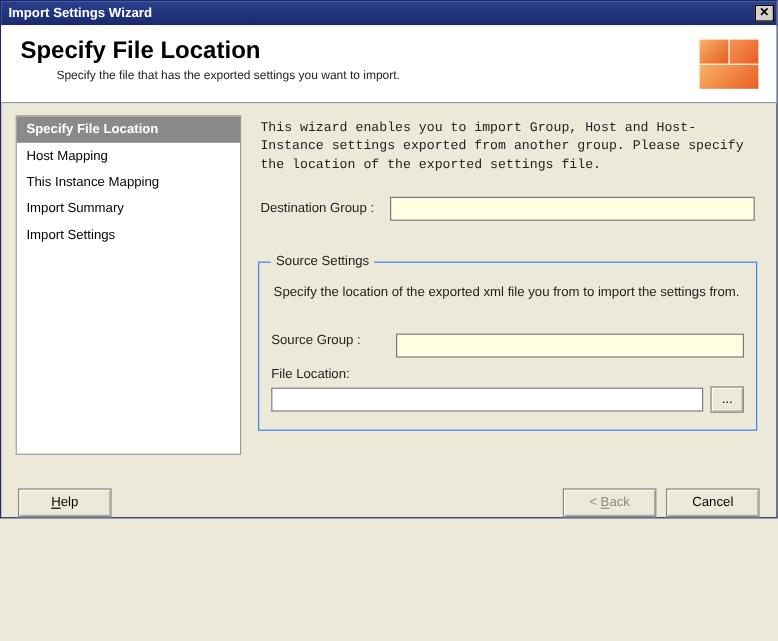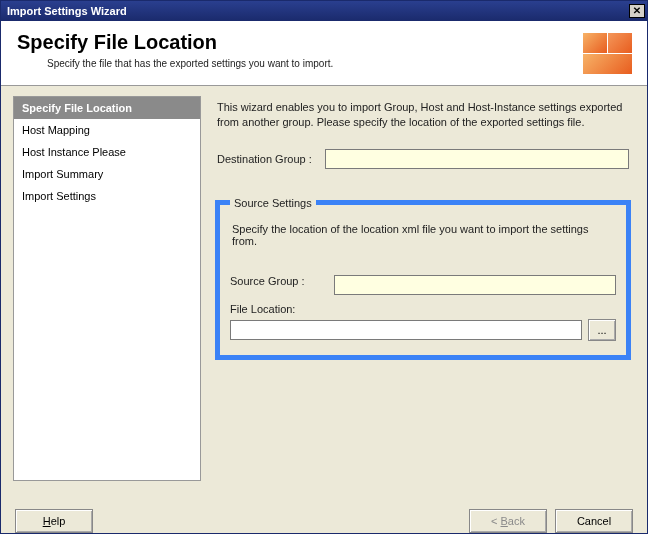--- a/index.html
+++ b/index.html
@@ -5,21 +5,21 @@
   * { box-sizing: border-box; }
   body {
     margin: 0;
     font-family: Tahoma, Arial, sans-serif;
     font-size: 11px;
     background: #ece9d8;
     overflow: hidden;
   }
   .window {
     width: 648px;
-    height: 534px;
+    height: 432px;
     border: 1px solid #1a2a6c;
     background: #ece9d8;
     position: relative;
     display: flex;
     flex-direction: column;
   }
   .titlebar {
     height: 20px;
     background: linear-gradient(#2a3f8f, #1a2a6c);
     color: #fff;
@@ -95,38 +95,39 @@
     font-weight: bold;
   }
   .main {
     flex: 1;
     position: relative;
   }
   .intro-text {
     color: #222;
     line-height: 1.4;
     padding: 4px 6px 10px 6px;
+    font-family: Liberation Mono, monospace;
   }
   .row {
     display: flex;
     align-items: center;
     margin: 8px 6px 14px 6px;
   }
   .row label {
     width: 108px;
     color: #222;
   }
   .ro-field {
     flex: 1;
     height: 20px;
     background: #ffffe1;
     border: 1px solid #7a7a7a;
   }
   fieldset.src {
-    border: 5px solid #3b82f6;
+    border: 1px solid #3b82f6;
     margin: 28px 4px 4px 4px;
     padding: 10px 10px 14px 10px;
   }
   fieldset.src legend {
     color: #222;
     padding: 0 4px;
     font-size: 11px;
   }
   .src-desc {
     color: #222;
@@ -199,36 +200,36 @@
       <div class="hl-a"></div>
         <div class="hl-b"></div>
         <div class="hl-c"></div>
     </div>
   </div>
 
   <div class="content">
     <div class="sidebar">
       <div class="side-item active">Specify File Location</div>
       <div class="side-item">Host Mapping</div>
-      <div class="side-item">Host Instance Please</div>
+      <div class="side-item">This Instance Mapping</div>
       <div class="side-item">Import Summary</div>
       <div class="side-item">Import Settings</div>
     </div>
 
     <div class="main">
       <div class="intro-text">This wizard enables you to import Group, Host and Host-Instance settings exported from another group. Please specify the location of the exported settings file.</div>
 
       <div class="row">
         <label>Destination Group :</label>
         <div class="ro-field"></div>
       </div>
 
       <fieldset class="src">
         <legend>Source Settings</legend>
-        <div class="src-desc">Specify the location of the location xml file you want to import the settings from.</div>
+        <div class="src-desc">Specify the location of the exported xml file you from to import the settings from.</div>
 
         <div class="src-row">
           <label>Source Group :</label>
           <div class="ro-field"></div>
         </div>
 
         <label class="file-label">File Location:</label>
         <div class="file-row">
           <input type="text" class="text-input" value="" style="">
           <button class="browse-btn">...</button>

